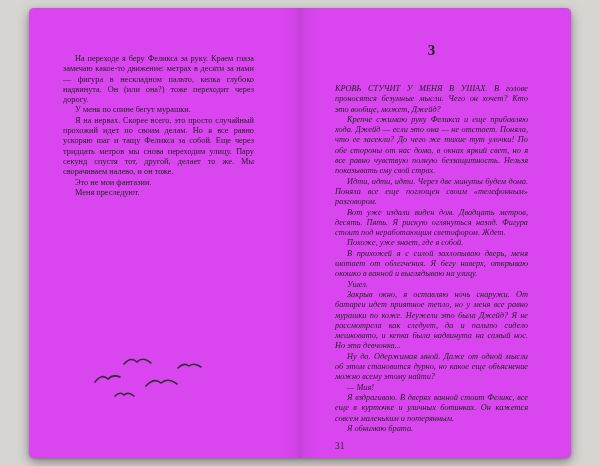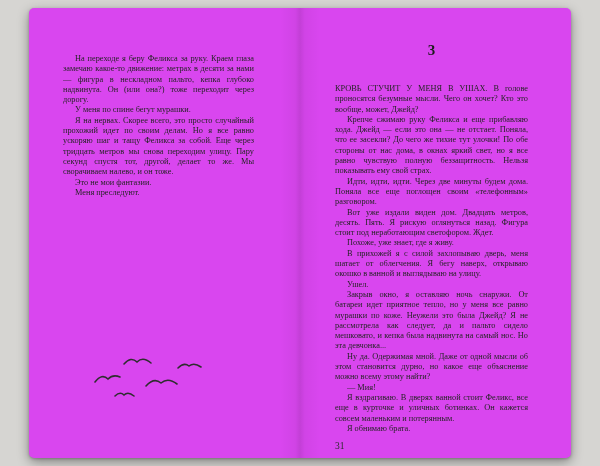--- a/index.html
+++ b/index.html
@@ -16,21 +16,21 @@
   .page{position:absolute;top:0;height:100%;width:271px;}
   .page.left{left:0;}
   .page.right{left:271px;}
   .gutter{
     position:absolute;left:251px;top:0;width:40px;height:100%;pointer-events:none;
     background:linear-gradient(to right, rgba(0,0,0,0) 0%, rgba(0,0,0,0.04) 38%,
       rgba(0,0,0,0.10) 50%, rgba(0,0,0,0.04) 62%, rgba(0,0,0,0) 100%);
   }
   .textcol{position:absolute;color:#242424;font-size:8.3px;line-height:10.3px;}
   .left  .textcol{left:34px;top:46px;width:191px;}
-  .right .textcol{left:35px;top:76px;width:193px;}
+  .right .textcol{left:35px;top:76px;width:193px;font-style:italic;}
   .para{margin:0;text-indent:12px;text-align:justify;}
   .para.opener{text-indent:0;}
   .chapter{
     position:absolute;left:35px;top:34px;width:193px;text-align:center;
     font-size:15px;font-weight:bold;color:#1c1c1c;
   }
   .pagenum{
     position:absolute;left:35px;top:433px;width:193px;text-align:left;
     font-size:9.5px;color:#2b2b2b;
   }
@@ -63,21 +63,21 @@
     </div>
   </div>
 
   <div class="page right">
     <div class="chapter">3</div>
     <div class="textcol">
       <p class="para opener">КРОВЬ СТУЧИТ У МЕНЯ В УШАХ. В голове проносятся безумные мысли. Чего он хочет? Кто это вообще, может, Джейд?</p>
       <p class="para">Крепче сжимаю руку Феликса и еще прибавляю хода. Джейд — если это она — не отстает. Поняла, что ее засекли? До чего же тихие тут улочки! По обе стороны от нас дома, в окнах яркий свет, но я все равно чувствую полную беззащитность. Нельзя показывать ему свой страх.</p>
       <p class="para">Идти, идти, идти. Через две минуты будем дома. Поняла все еще поглощен своим «телефонным» разговором.</p>
       <p class="para">Вот уже издали виден дом. Двадцать метров, десять. Пять. Я рискую оглянуться назад. Фигура стоит под неработающим светофором. Ждет.</p>
-      <p class="para">Похоже, уже знает, где я живу.</p>
+      <p class="para">Похоже, уже знает, где я собой.</p>
       <p class="para">В прихожей я с силой захлопываю дверь, меня шатает от облегчения. Я бегу наверх, открываю окошко в ванной и выглядываю на улицу.</p>
       <p class="para">Ушел.</p>
       <p class="para">Закрыв окно, я оставляю ночь снаружи. От батареи идет приятное тепло, но у меня все равно мурашки по коже. Неужели это была Джейд? Я не рассмотрела как следует, да и пальто сидело мешковато, и кепка была надвинута на самый нос. Но эта девчонка...</p>
       <p class="para">Ну да. Одержимая мной. Даже от одной мысли об этом становится дурно, но какое еще объяснение можно всему этому найти?</p>
       <p class="para">— Мия!</p>
       <p class="para">Я вздрагиваю. В дверях ванной стоит Феликс, все еще в курточке и уличных ботинках. Он кажется совсем маленьким и потерянным.</p>
       <p class="para">Я обнимаю брата.</p>
     </div>
     <div class="pagenum">31</div>
   </div>

